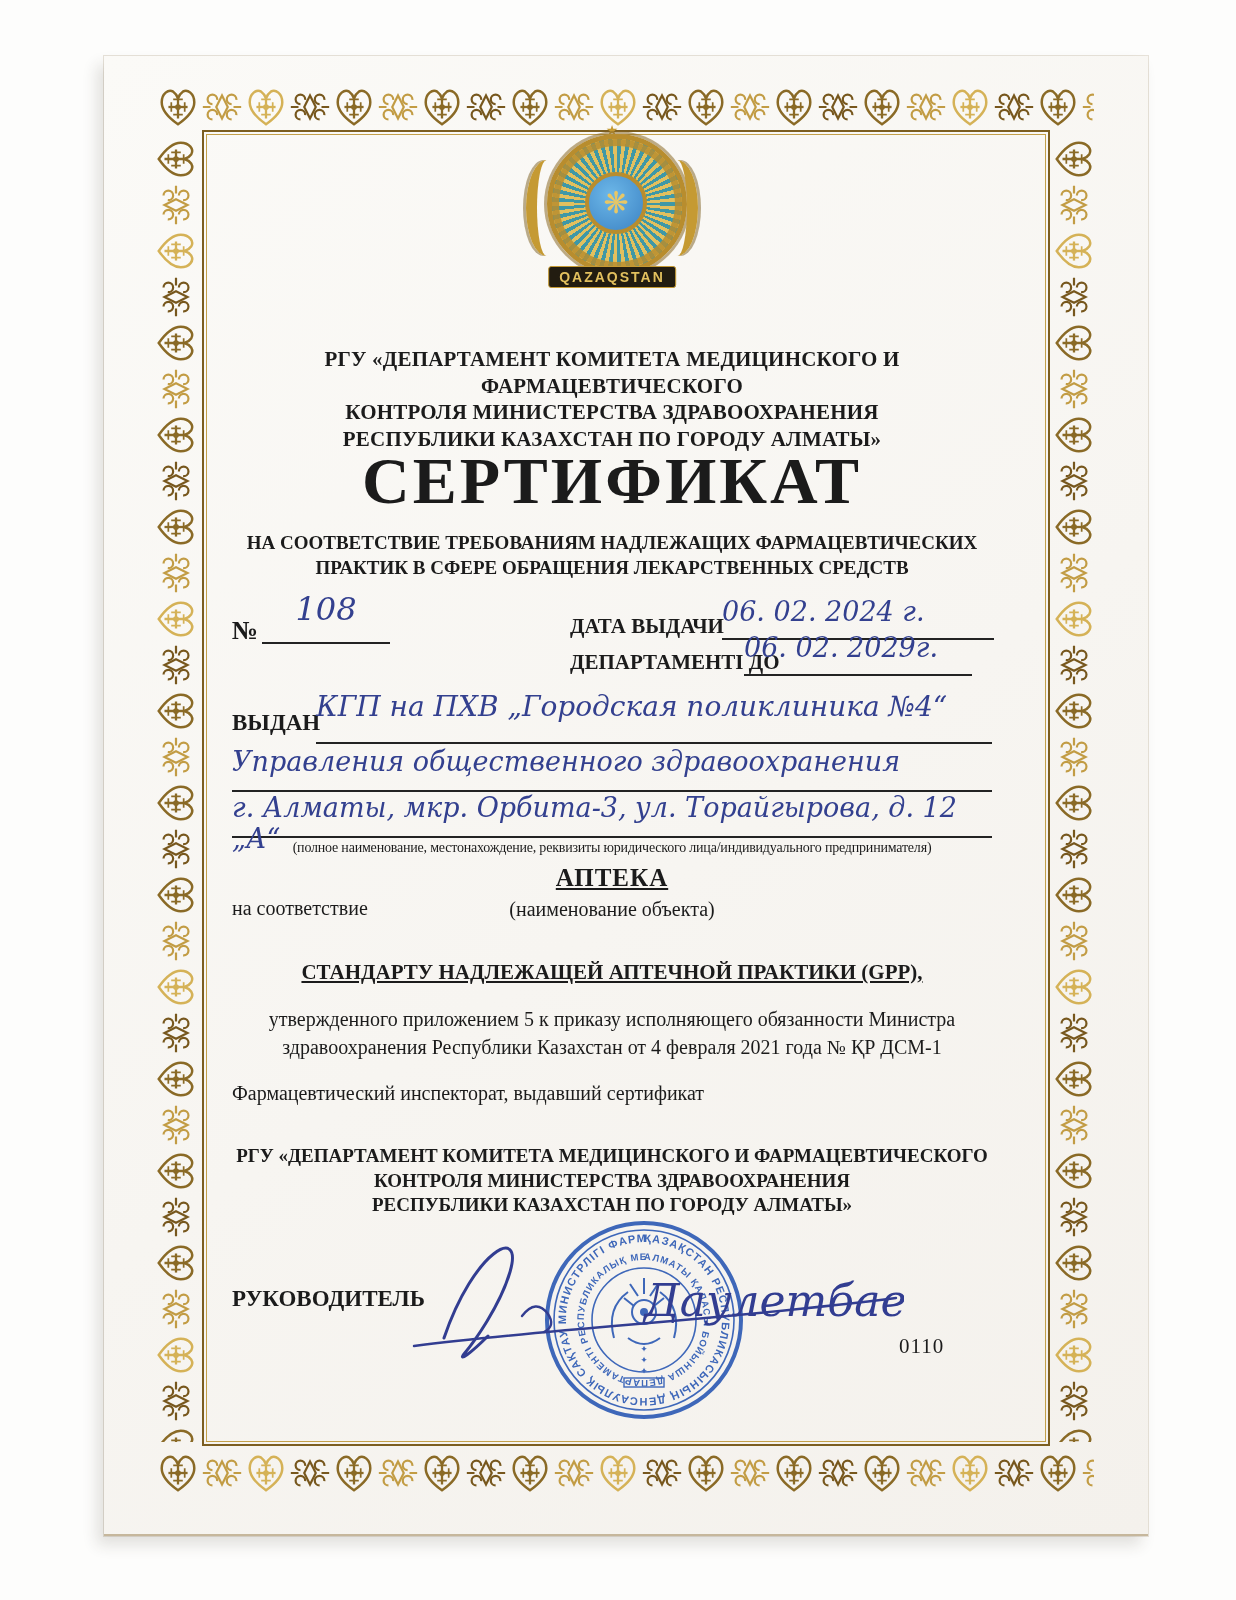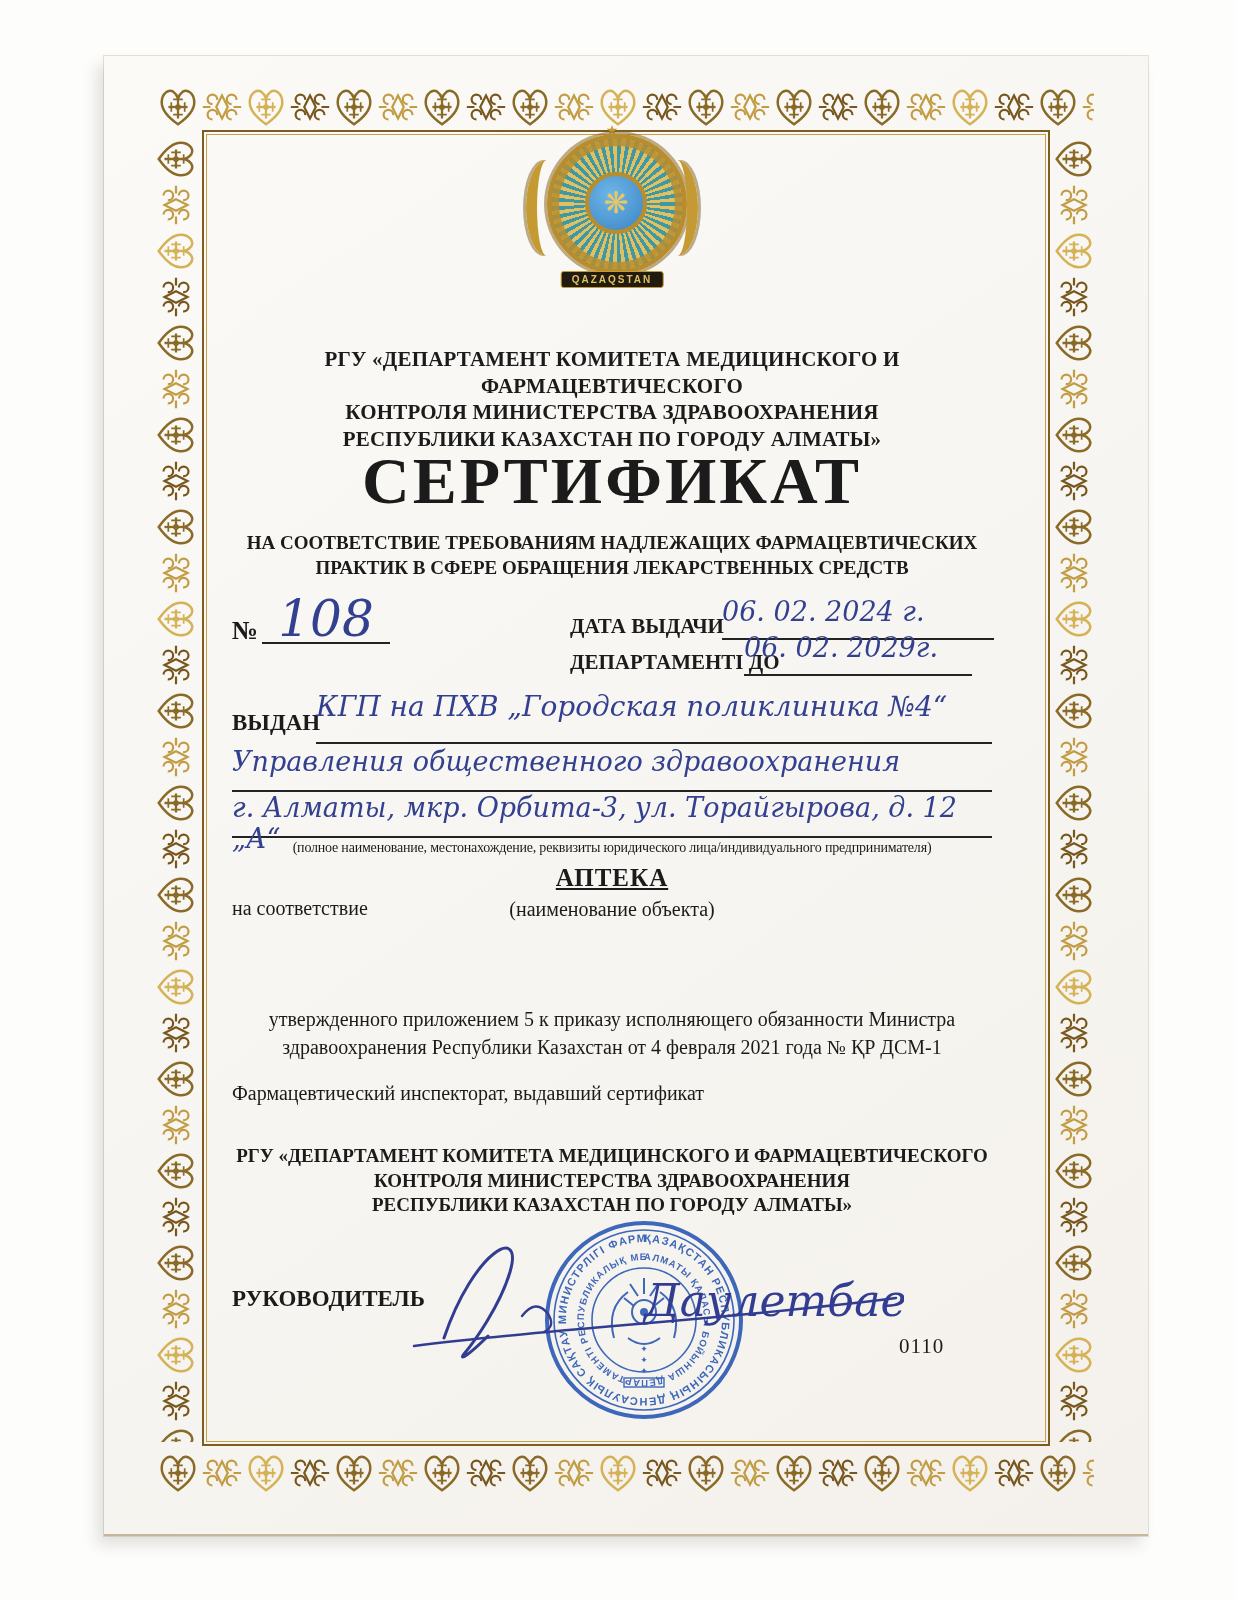--- a/index.html
+++ b/index.html
@@ -54,21 +54,21 @@
             background:radial-gradient(circle at 40% 35%,#6cb7e8,#3c83c4);
             border:4px solid #b88d2e;display:flex;align-items:center;justify-content:center;
             color:#e8c766;font-size:30px;line-height:1;}
   .emb-wing{position:absolute;top:34px;width:30px;height:96px;border-radius:50%;
             border:0 solid transparent;}
   .emb-wing.l{left:-2px;border-left:11px solid #c59a33;box-shadow:-3px 0 0 rgba(122,92,28,.5);}
   .emb-wing.r{right:-2px;border-right:11px solid #c59a33;box-shadow:3px 0 0 rgba(122,92,28,.5);}
   .emb-star{position:absolute;left:0;right:0;top:-4px;text-align:center;color:#c59a33;font-size:14px;}
   .emb-banner{position:absolute;left:50%;transform:translateX(-50%);bottom:6px;
               background:#221c10;color:#e2c05e;border:1px solid #c59a33;border-radius:3px;
-              font-size:10px;font-weight:bold;letter-spacing:2px;padding:2px 10px;
+              font-size:14px;font-weight:bold;letter-spacing:2px;padding:2px 10px;
               font-family:"Liberation Sans",sans-serif;}
   
   .stamp{position:absolute;left:436px;top:1160px;width:208px;height:208px;opacity:.92;}
   .sig{position:absolute;left:300px;top:1164px;width:500px;height:170px;}
   .sig text{font-family:"DejaVu Serif",serif;font-style:italic;fill:#323d91;}
 </style>
 </head>
 <body>
 
 <svg width="0" height="0" style="position:absolute" aria-hidden="true">
@@ -427,21 +427,21 @@
 КОНТРОЛЯ МИНИСТЕРСТВА ЗДРАВООХРАНЕНИЯ
 РЕСПУБЛИКИ КАЗАХСТАН ПО ГОРОДУ АЛМАТЫ»</div>
 
     <div class="abs center cert-sub pre" style="top:474px;">НА СООТВЕТСТВИЕ ТРЕБОВАНИЯМ НАДЛЕЖАЩИХ ФАРМАЦЕВТИЧЕСКИХ
 ПРАКТИК В СФЕРЕ ОБРАЩЕНИЯ ЛЕКАРСТВЕННЫХ СРЕДСТВ</div>
     <div class="abs center cert-title" style="top:392px;">СЕРТИФИКАТ</div>
 
     <div class="abs" style="left:128px;top:548px;width:760px;height:92px;">
       <span class="lbl" style="position:absolute;left:0;top:12px;font-size:26px;">№</span>
       <span class="blank" style="position:absolute;left:30px;top:-14px;width:128px;height:52px;text-align:center;">
-        <span class="hand" style="font-size:50px;">108</span>
+        <span class="hand" style="font-size:32px;">108</span>
       </span>
       <span class="plain bold" style="position:absolute;left:338px;top:10px;font-size:21px;">ДАТА ВЫДАЧИ</span>
       <span class="blank" style="position:absolute;left:490px;top:-8px;width:272px;height:42px;">
         <span class="hand" style="font-size:27px;">06. 02. 2024 г.</span>
       </span>
       <span class="plain bold" style="position:absolute;left:338px;top:46px;font-size:21px;">ДЕПАРТАМЕНТІ ДО</span>
       <span class="blank" style="position:absolute;left:512px;top:28px;width:228px;height:42px;">
         <span class="hand" style="font-size:27px;">06. 02. 2029г.</span>
       </span>
     </div>
@@ -459,20 +459,21 @@
       <div class="blank" style="position:relative;height:44px;">
         <span class="hand" style="font-size:27px;">г. Алматы, мкр. Орбита-3, ул. Торайгырова, д. 12 „А“</span>
       </div>
       <div class="fineprint" style="text-align:center;margin-top:2px;">(полное наименование, местонахождение, реквизиты юридического лица/индивидуального предпринимателя)</div>
     </div>
 
     <div class="abs center obj-name" style="top:808px;">АПТЕКА</div>
     <div class="abs center obj-note" style="top:842px;">(наименование объекта)</div>
 
     <div class="abs plain" style="left:128px;top:841px;">на соответствие</div>
+    <div class="abs center standard" style="top:904px;">СТАНДАРТУ НАДЛЕЖАЩЕЙ АПТЕЧНОЙ ПРАКТИКИ (GPP),</div>
     <div class="abs center approval pre" style="top:950px;">утвержденного приложением 5 к приказу исполняющего обязанности Министра
 здравоохранения Республики Казахстан от 4 февраля 2021 года № ҚР ДСМ-1</div>
 
     <div class="abs plain" style="left:128px;top:1026px;">Фармацевтический инспекторат, выдавший сертификат</div>
     <div class="abs center issuer2 pre" style="top:1088px;">РГУ «ДЕПАРТАМЕНТ КОМИТЕТА МЕДИЦИНСКОГО И ФАРМАЦЕВТИЧЕСКОГО
 КОНТРОЛЯ МИНИСТЕРСТВА ЗДРАВООХРАНЕНИЯ
 РЕСПУБЛИКИ КАЗАХСТАН ПО ГОРОДУ АЛМАТЫ»</div>
 
     <svg class="stamp" viewBox="0 0 208 208">
       <defs>

